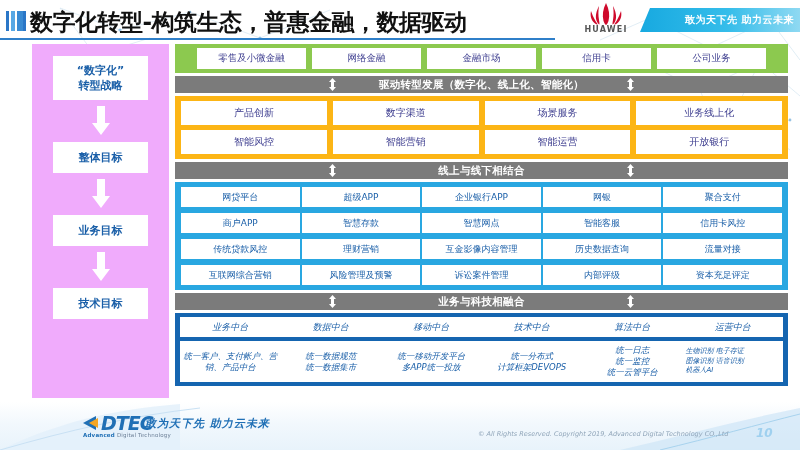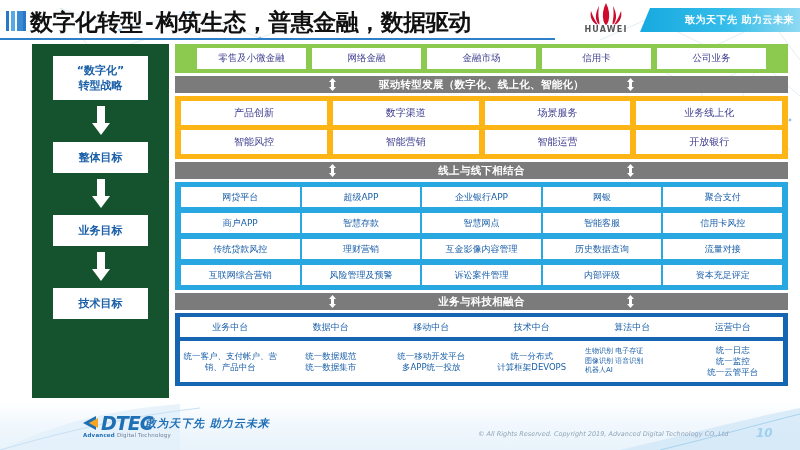--- a/index.html
+++ b/index.html
@@ -11,37 +11,37 @@
   
   .bg-net{position:absolute;inset:0;z-index:0;pointer-events:none;}
   .bg-bottom{position:absolute;left:0;right:0;bottom:0;height:48px;z-index:0;
     background:linear-gradient(180deg,#ffffff 0%,#f2f8fd 45%,#e8f3fb 100%);}
   
   .titlebar{position:absolute;left:0;top:0;width:800px;height:40px;z-index:3;}
   .title-mark{position:absolute;left:6px;top:11px;width:20px;height:20px;
     background:repeating-linear-gradient(90deg,#1f6fc4 0 3px,#ffffff 3px 5px,#4fa3e3 5px 9px,#ffffff 9px 11px,#2f84d0 11px 17px);
     opacity:.95;}
   .title-text{position:absolute;left:30px;top:7px;font-size:23px;font-weight:bold;
-    color:#111111;letter-spacing:-0.5px;white-space:nowrap;font-family:Liberation Mono, monospace;}
+    color:#111111;letter-spacing:-0.5px;white-space:nowrap;}
   .title-underline{position:absolute;left:0px;top:38px;width:555px;height:2px;background:#2f7fc9;}
   
   .hw{position:absolute;left:576px;top:2px;width:60px;height:36px;}
   .hw-mark{position:absolute;left:10px;top:0px;width:40px;height:24px;}
   .hw-word{position:absolute;left:0;top:23px;width:60px;text-align:center;
     font-size:8px;font-weight:bold;letter-spacing:1.2px;color:#555;}
   
   .ribbon{position:absolute;left:640px;top:8px;width:160px;height:24px;
     background:linear-gradient(90deg,#17a9e0 0%,#35bdea 55%,#8fd9f2 100%);
     clip-path:polygon(10px 0,100% 0,100% 100%,0 100%);}
   .ribbon-arrow{position:absolute;left:14px;top:5px;width:0;height:0;}
   .ribbon-txt{position:absolute;left:45px;top:5px;font-size:10px;color:#ffffff;
     font-weight:bold;white-space:nowrap;letter-spacing:.5px;}
   
   .sidebar{position:absolute;left:32px;top:44px;width:137px;height:354px;
-    background:#14532d;z-index:2;display:flex;flex-direction:column;
+    background:#f0abfc;z-index:2;display:flex;flex-direction:column;
     align-items:center;padding-top:12px;box-sizing:border-box;}
   .sb-box{width:95px;background:#ffffff;color:#1a5fa8;font-size:11px;font-weight:bold;
     text-align:center;line-height:15px;padding:8px 14px;box-sizing:border-box;}
   .sb-box.tall{padding:7px 2px;}
   .sb-arrow{width:18px;height:30px;position:relative;margin:6px 0;}
   .sb-arrow:before{content:"";position:absolute;left:5px;top:0;width:8px;height:18px;background:#ffffff;}
   .sb-arrow:after{content:"";position:absolute;left:0;top:17px;width:0;height:0;
     border-left:9px solid transparent;border-right:9px solid transparent;border-top:12px solid #ffffff;}
   
   .main{position:absolute;left:175px;top:44px;width:613px;z-index:2;}
@@ -63,21 +63,21 @@
   .orange .cell{flex:1;background:#ffffff;color:#3d3d8f;font-size:10px;
     text-align:center;padding:5px 0;box-sizing:border-box;}
   
   .blue{background:#29a7e1;padding:4px 5px;margin-top:3px;box-sizing:border-box;}
   .blue .grid{display:flex;}
   .blue .grid + .grid{margin-top:4px;}
   .blue .cell{flex:1;background:#ffffff;color:#1a5fa8;font-size:9px;
     text-align:center;padding:3.5px 0;box-sizing:border-box;border:1px solid #29a7e1;}
   
   .dblue{background:#1565b0;padding:4px 5px;margin-top:3px;box-sizing:border-box;}
-  .dblue .grid{display:flex;}
+  .dblue .grid{display:flex;font-style:italic;}
   .dblue .grid + .grid{margin-top:4px;}
   .dblue .cell{flex:1;background:#ffffff;color:#1a5fa8;font-size:9px;
     text-align:center;padding:3.5px 0;box-sizing:border-box;}
   .dblue .cell.desc{font-size:8.5px;line-height:11px;padding:4px 3px;min-height:38px;
     display:flex;align-items:center;justify-content:center;text-align:center;}
   .dblue .cell.desc.small{font-size:7px;line-height:9.5px;text-align:left;justify-content:flex-start;}
   
   .footer{position:absolute;left:0;bottom:0;width:800px;height:48px;z-index:3;}
   .dtec{position:absolute;left:85px;top:12px;}
   .dtec-tri{position:absolute;left:-2px;top:2px;width:0;height:0;
@@ -269,22 +269,22 @@
       <div class="cell">移动中台</div>
       <div class="cell">技术中台</div>
       <div class="cell">算法中台</div>
       <div class="cell">运营中台</div>
     </div>
     <div class="grid">
       <div class="cell desc">统一客户、支付帐户、营销、产品中台</div>
       <div class="cell desc">统一数据规范<br>统一数据集市</div>
       <div class="cell desc">统一移动开发平台<br>多APP统一投放</div>
       <div class="cell desc">统一分布式<br>计算框架DEVOPS</div>
+      <div class="cell desc">统一日志<br>统一监控<br>统一云管平台</div>
       <div class="cell desc small">生物识别 电子存证<br>图像识别 语音识别<br>机器人AI</div>
-      <div class="cell desc">统一日志<br>统一监控<br>统一云管平台</div>
     </div>
   </div>
 </div>
 
 <div class="footer">
   <div class="dtec">
     <div class="dtec-tri"></div>
     <div class="dtec-tri2"></div>
     <div class="dtec-word">DTEC</div>
     <div class="dtec-sub"><b>Advanced</b><span> Digital Technology</span></div>

